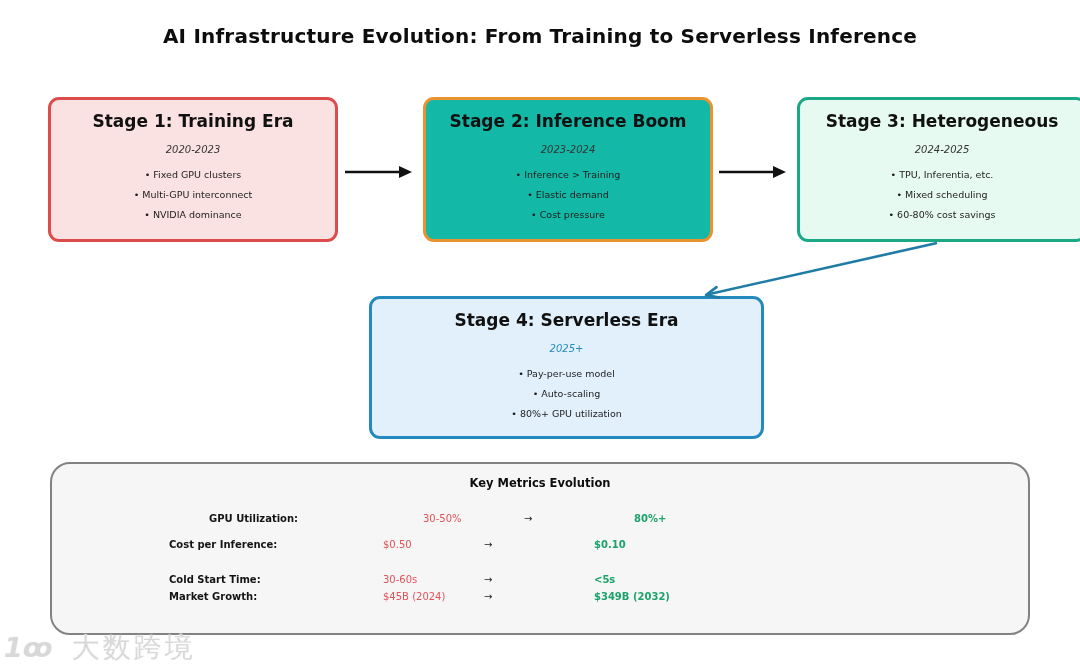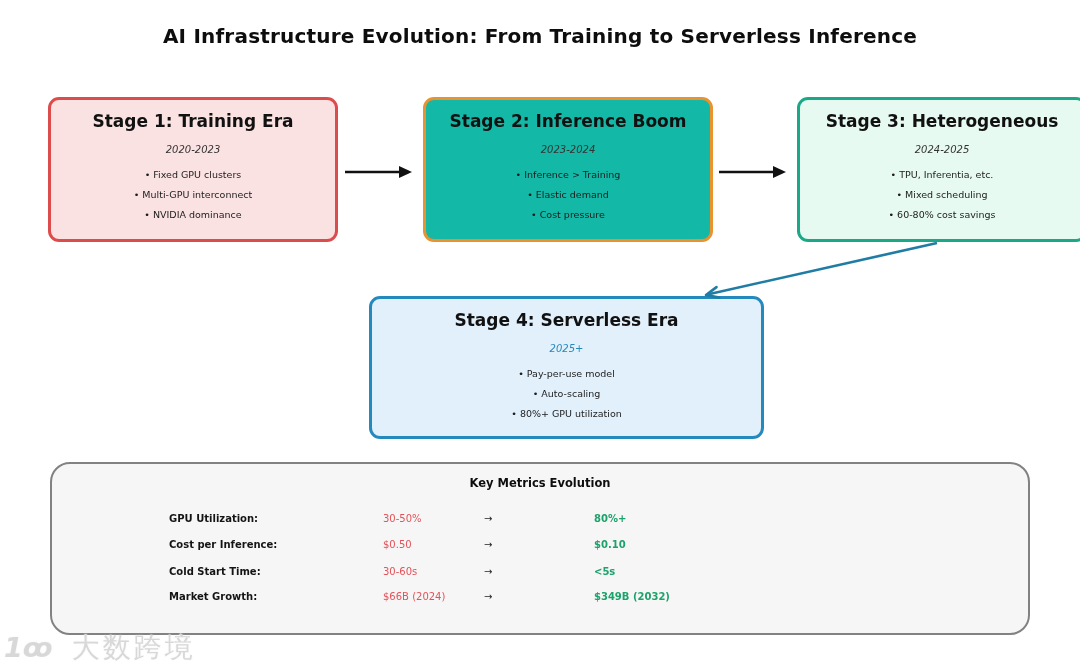--- a/index.html
+++ b/index.html
@@ -29,21 +29,21 @@
     position:absolute;left:50px;top:462px;width:980px;height:173px;box-sizing:border-box;
     background:#F6F6F6;border:2px solid #828282;border-radius:20px;
   }
   .metrics-title{margin-top:12px;text-align:center;font-size:11.5px;font-weight:bold;line-height:14px;color:#0d0d0d;}
   .m-row{position:absolute;left:0;right:0;height:16px;}
   .m-row span{position:absolute;font-size:10px;line-height:16px;white-space:nowrap;}
   .m-label{left:117px;font-weight:bold;color:#141414;}
   .m-before{left:331px;color:#E25259;}
   .m-arrow{left:432px;color:#222;}
   .m-after{left:542px;color:#1CA26B;font-weight:bold;}
-  .m-row-0{top:47px;} .m-row-1{top:73px;} .m-row-2{top:100px;padding-left:38px;} .m-row-3{top:125px;}
+  .m-row-0{top:47px;margin-left:40px;} .m-row-1{top:73px;} .m-row-2{top:108px;padding-left:38px;} .m-row-3{top:125px;}
   .watermark{
     position:absolute;left:4px;top:633px;display:flex;align-items:center;gap:19px;
     color:#D8D8D8;text-shadow:0 1px 1px #ffffff, 0 0 2px #efefef;user-select:none;
   }
   .watermark .wm-logo{font-size:27px;font-weight:bold;font-style:italic;line-height:30px;}
   .watermark .wm-text{font-size:28px;font-weight:normal;letter-spacing:3px;line-height:30px;}
 </style>
 </head>
 <body>
 
@@ -120,21 +120,21 @@
     <span class="m-after">$0.10</span>
   </div>
   <div class="m-row m-row-2">
     <span class="m-label">Cold Start Time:</span>
     <span class="m-before">30-60s</span>
     <span class="m-arrow">→</span>
     <span class="m-after">&lt;5s</span>
   </div>
   <div class="m-row m-row-3">
     <span class="m-label">Market Growth:</span>
-    <span class="m-before">$66B (2024)</span>
+    <span class="m-before">$45B (2024)</span>
     <span class="m-arrow">→</span>
     <span class="m-after">$349B (2032)</span>
   </div>
 </div>
 
 <div class="watermark">
   <span class="wm-logo">1ꝏ</span>
   <span class="wm-text">大数跨境</span>
 </div>
 

